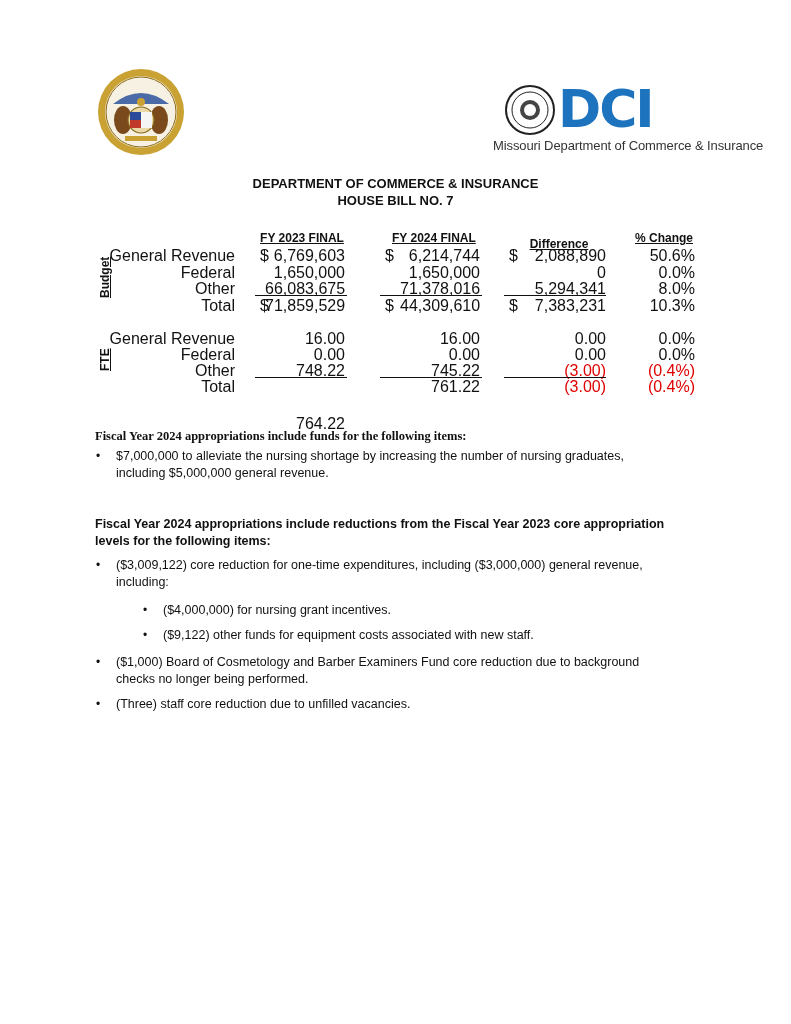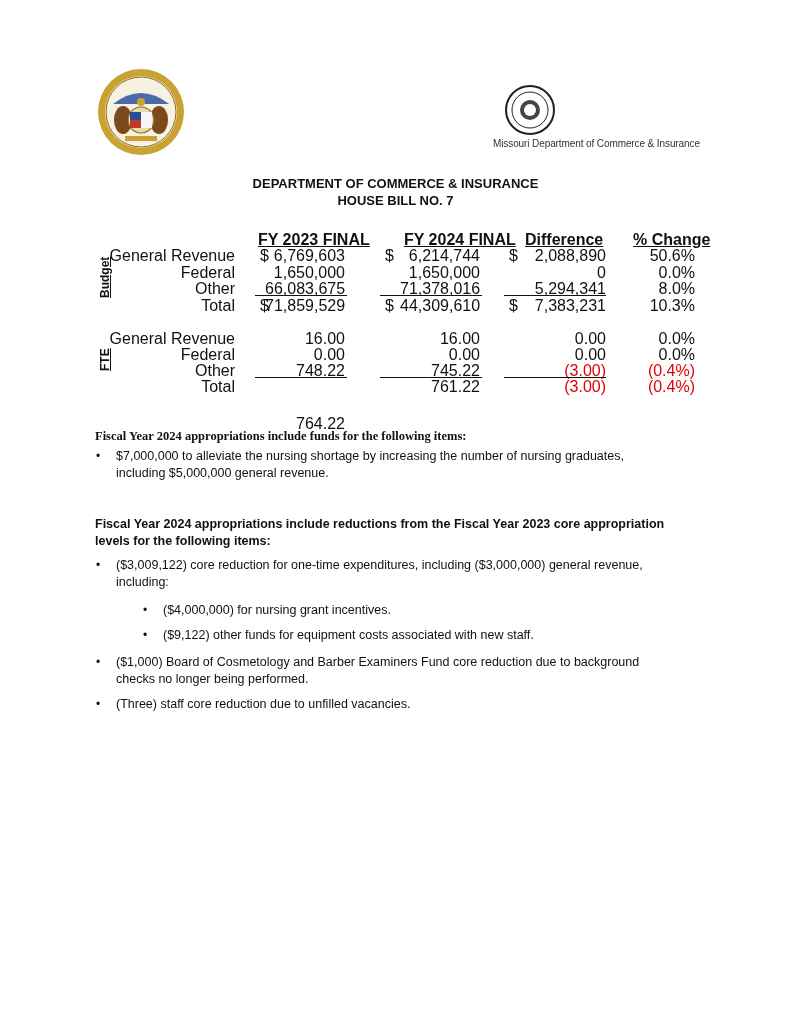--- a/index.html
+++ b/index.html
@@ -4,27 +4,27 @@
 <style>
   html, body { margin:0; padding:0; background:#ffffff; }
   body { width:791px; height:1024px; position:relative; overflow:hidden;
          font-family:"Liberation Sans", sans-serif; color:#111; }
   .abs { position:absolute; }
   .seal-left { left:97px; top:68px; width:88px; height:88px; }
   .dci-logo { left:505px; top:85px; width:175px; height:65px; }
   .dci-seal { position:absolute; left:0; top:0; width:50px; height:50px; }
   .dci-letters { position:absolute; left:53px; top:-4px; font-family:"DejaVu Sans", sans-serif;
                  font-weight:bold; font-size:52px; letter-spacing:-2px; color:#1e73be; line-height:56px; }
-  .dci-caption { position:absolute; left:-12px; top:53px; width:190px; font-size:10px;
+  .dci-caption { position:absolute; left:-12px; top:53px; width:190px; font-size:13px;
                  color:#333; white-space:nowrap; letter-spacing:-0.1px; }
   .title { left:0; width:791px; text-align:center; font-weight:bold; font-size:13px; }
   .t1 { top:176px; } .t2 { top:193px; }
   .cell { position:absolute; font-size:16px; white-space:nowrap; }
   .r { text-align:right; }
-  .hdr { font-weight:bold; text-decoration:underline; font-size:16px; }
+  .hdr { font-weight:bold; text-decoration:underline; font-size:12px; }
   .lbl { width:150px; left:85px; text-align:right; }
   .side { position:absolute; font-weight:bold; text-decoration:underline; font-size:12px;
           transform:rotate(-90deg); transform-origin:left top; }
   .rule { position:absolute; height:0; border-top:1.3px solid #111; }
   .para { position:absolute; left:95px; width:590px; font-size:12.5px; line-height:17px; }
   .bold { font-weight:bold; }
   .bul { position:absolute; font-size:12px; }
   .btxt { position:absolute; font-size:12.5px; line-height:17px; width:560px; }
 </style>
 </head>
@@ -47,29 +47,30 @@
   </svg>
 </div>
 
 <div class="abs dci-logo">
   <svg class="dci-seal" viewBox="0 0 50 50">
     <circle cx="25" cy="25" r="24" fill="#fff" stroke="#222" stroke-width="2"></circle>
     <circle cx="25" cy="25" r="18" fill="none" stroke="#222" stroke-width="1"></circle>
     <circle cx="25" cy="25" r="10" fill="#444"></circle>
     <circle cx="25" cy="25" r="6" fill="#fff"></circle>
   </svg>
+  <div class="dci-letters">DCI</div>
   <div class="dci-caption">Missouri Department of Commerce &amp; Insurance</div>
 </div>
 
 <div class="abs title t1">DEPARTMENT OF COMMERCE &amp; INSURANCE</div>
 <div class="abs title t2">HOUSE BILL NO. 7</div>
 
 <div class="cell hdr" style="left:258px; top:231px; width:88px; text-align:center;">FY 2023 FINAL</div>
-<div class="cell hdr" style="left:392px; top:231px; width:88px; text-align:right;margin-left:12px;">FY 2024 FINAL</div>
-<div class="cell hdr" style="left:525px; top:231px; width:68px; text-align:left;">Difference</div>
+<div class="cell hdr" style="left:392px; top:231px; width:88px; text-align:left;">FY 2024 FINAL</div>
+<div class="cell hdr" style="left:525px; top:237px; width:68px; text-align:center;">Difference</div>
 <div class="cell hdr" style="left:633px; top:231px; width:62px; text-align:center;">% Change</div>
 
 <div class="side" style="left:98px; top:298px;">Budget</div>
 <div class="side" style="left:98px; top:371px;">FTE</div>
 
 <div id="budget-rows">
     <div class="cell lbl" style="top:247px;">General Revenue</div>
     <div class="cell " style="left:260px; top:247px;">$</div>
     <div class="cell " style="left:385px; top:247px;">$</div>
     <div class="cell " style="left:509px; top:247px;">$</div>

